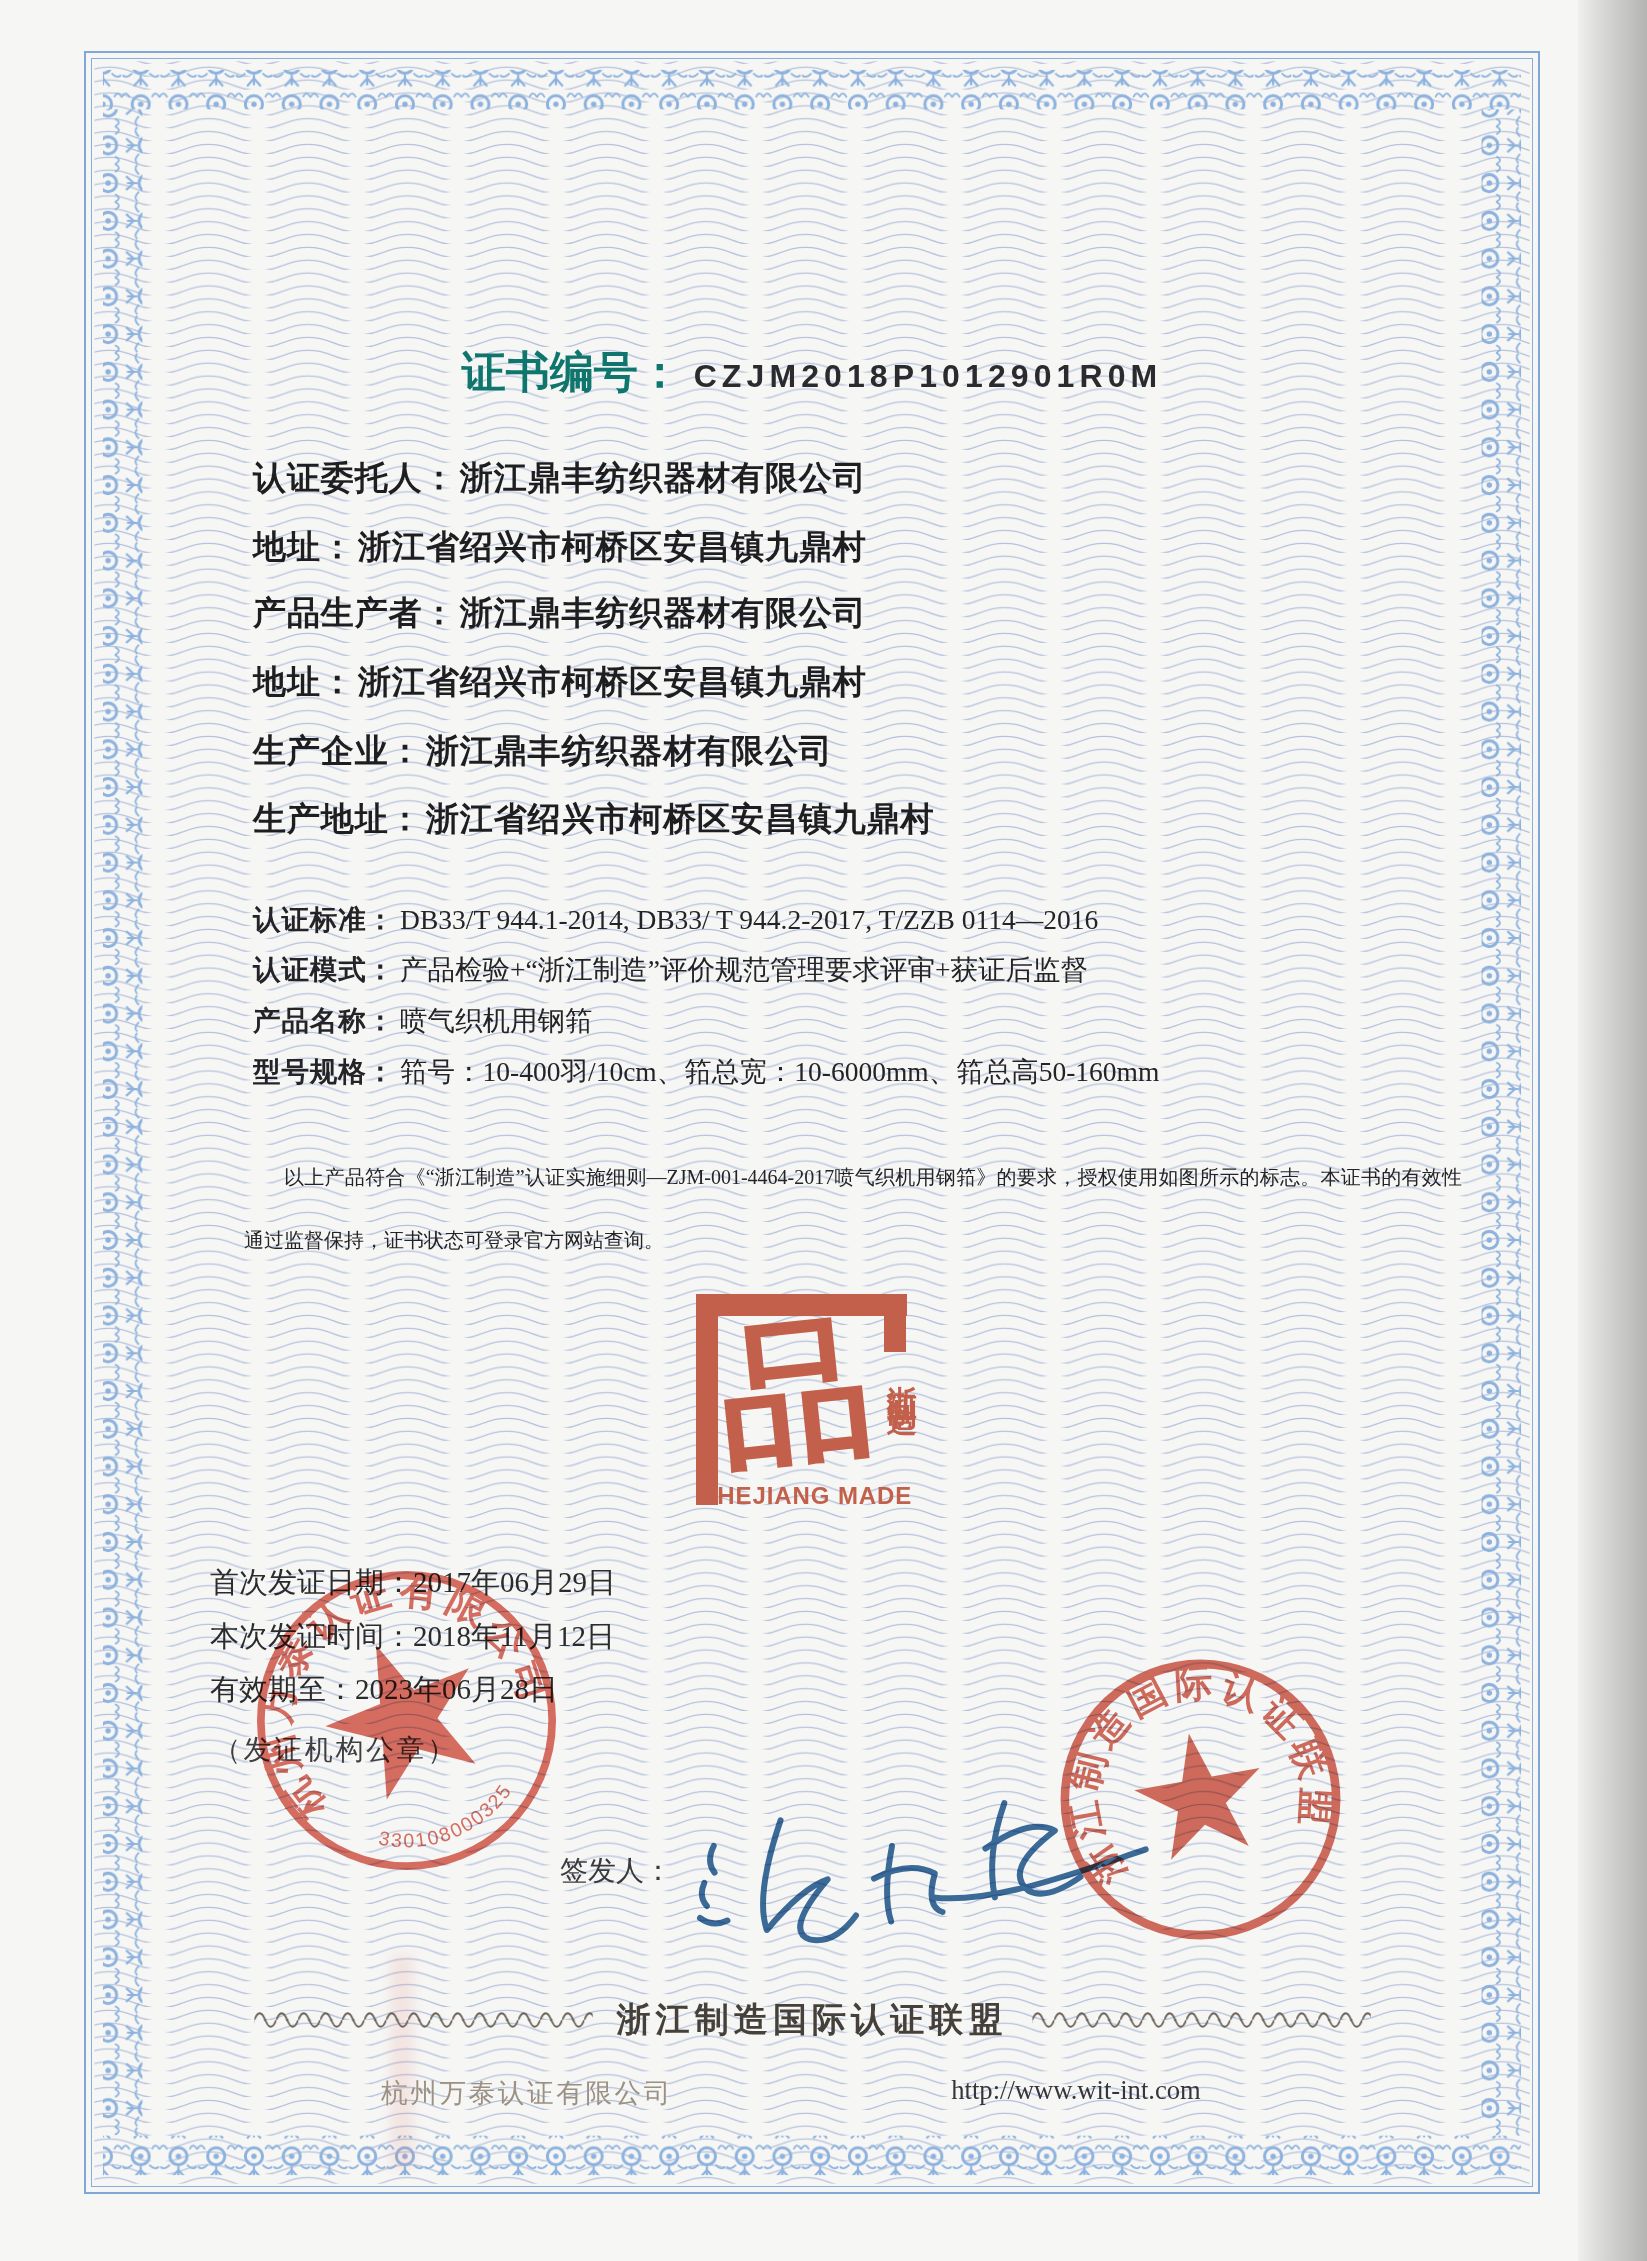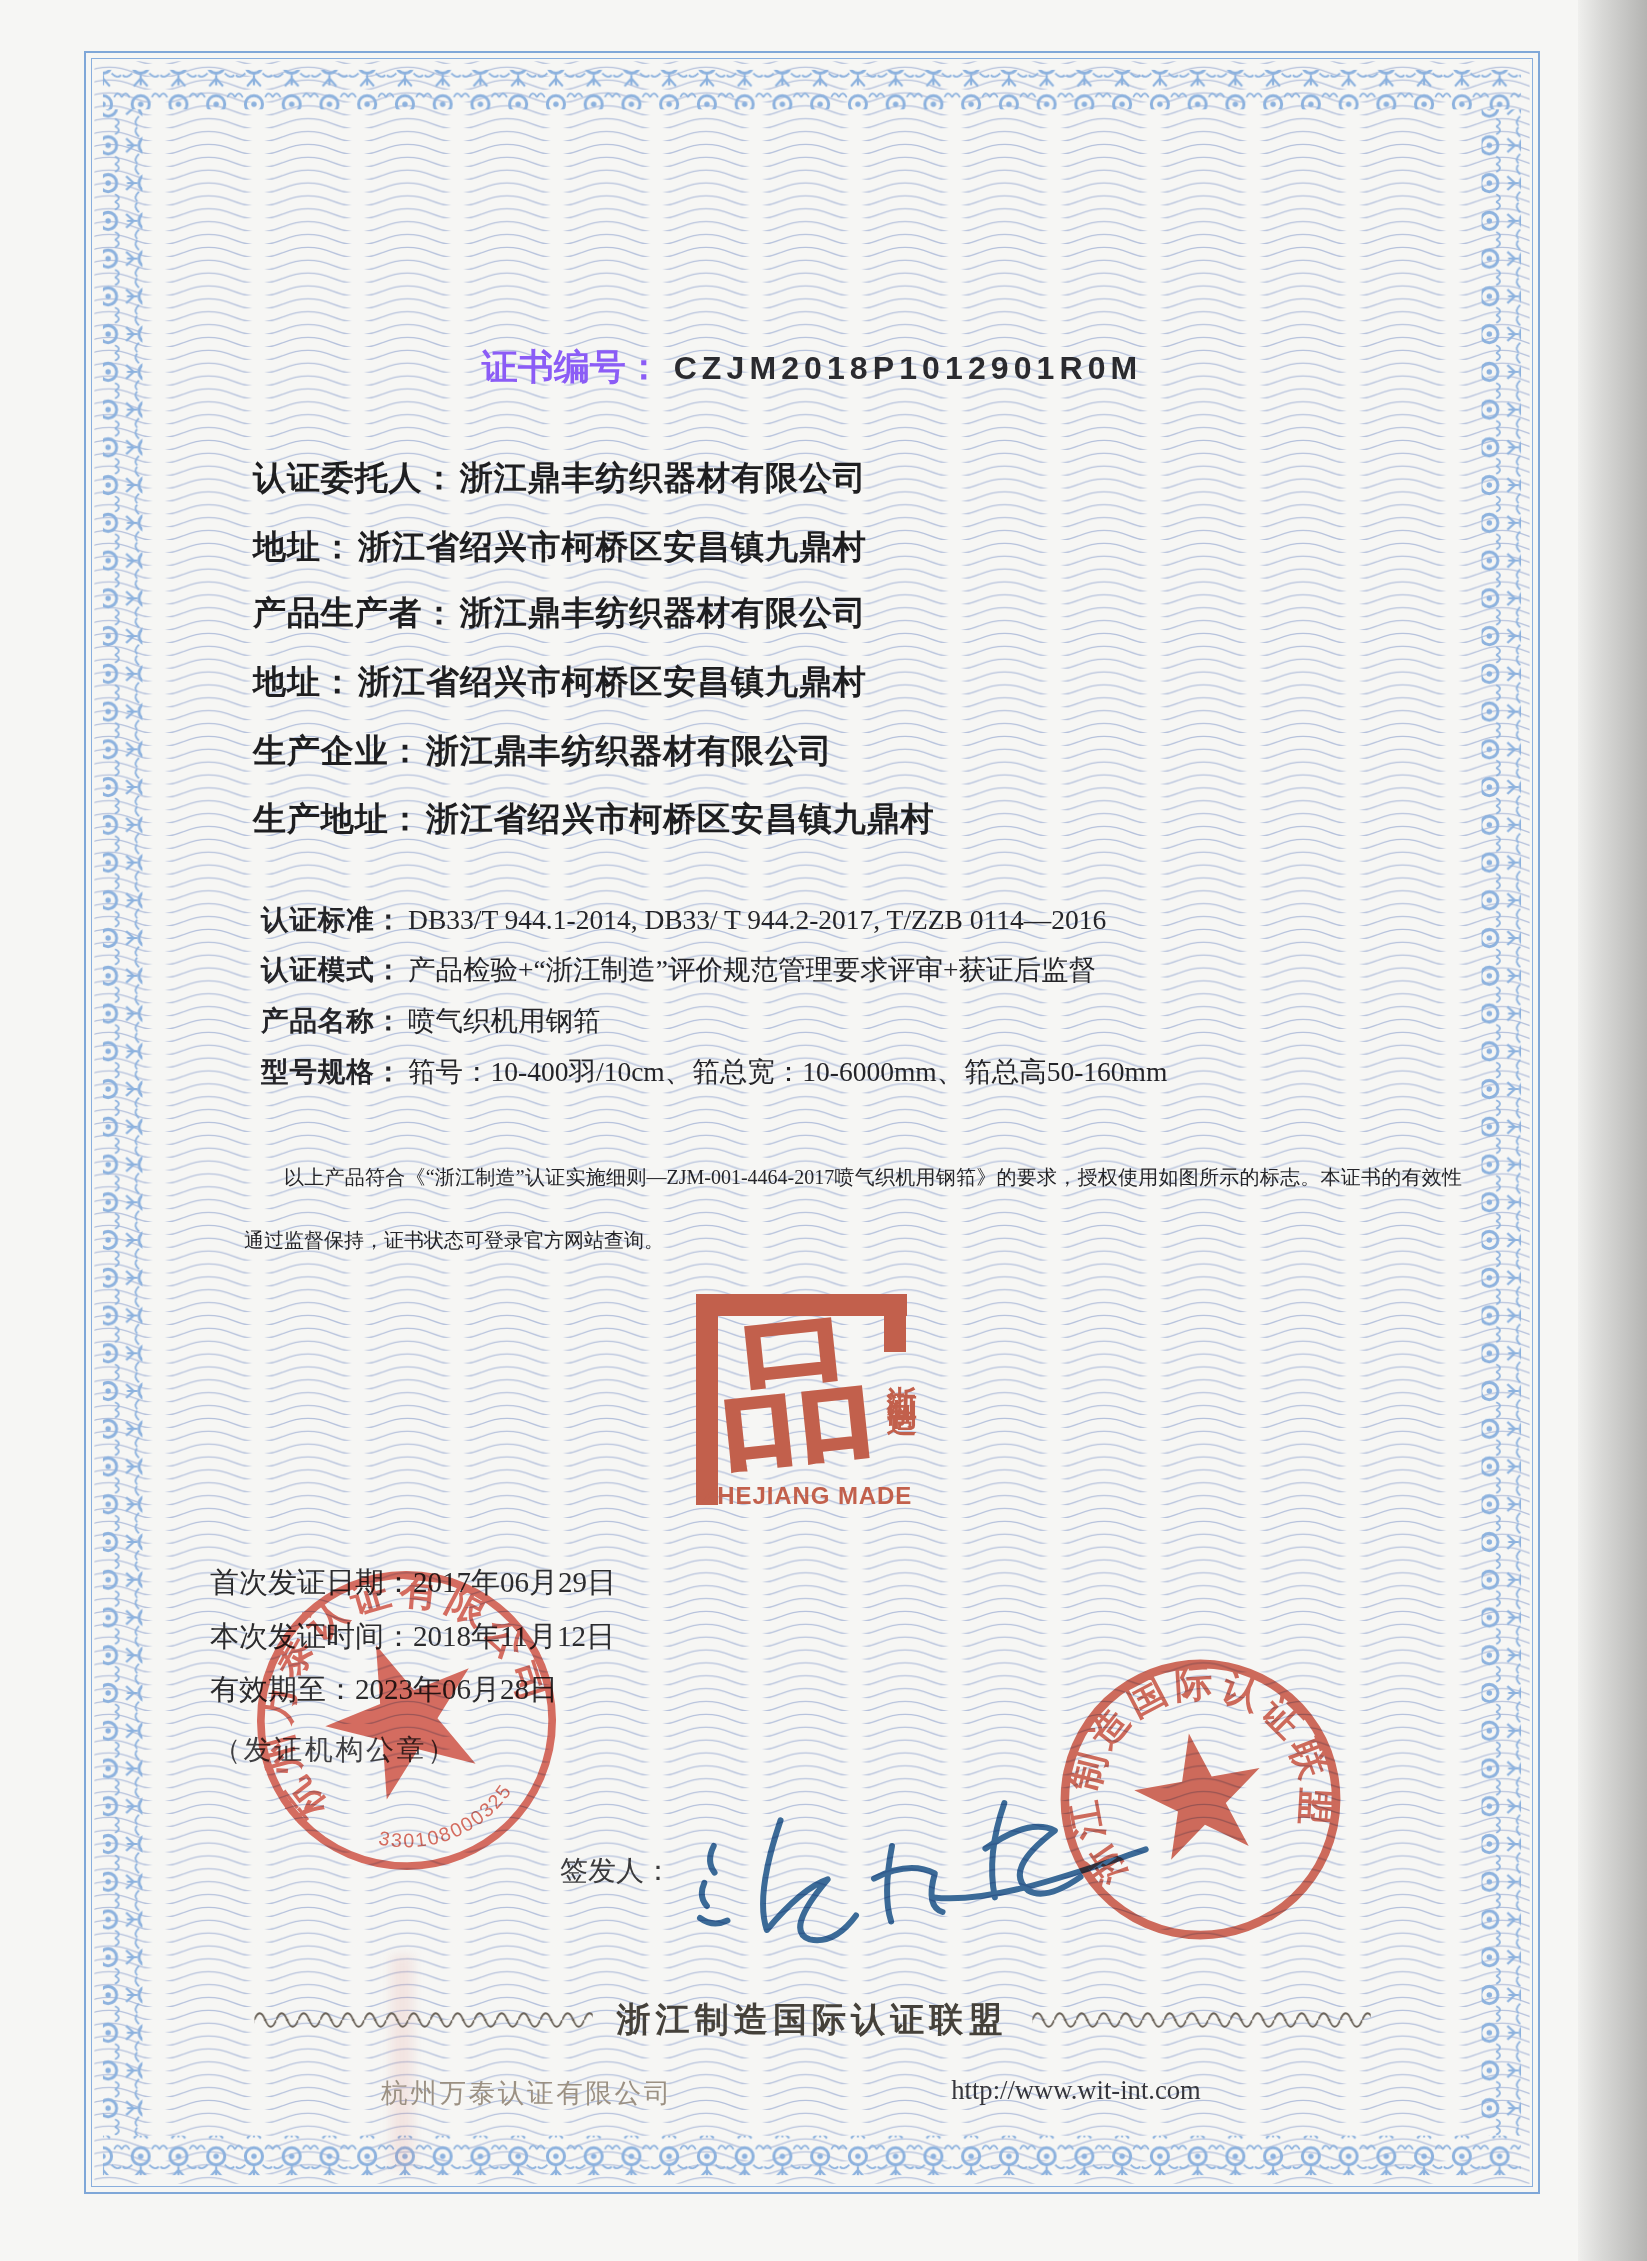--- a/index.html
+++ b/index.html
@@ -24,29 +24,29 @@
   .hei{font-family:"Liberation Sans","DejaVu Sans",sans-serif;font-weight:700;}
   .song{font-family:"Liberation Serif","DejaVu Serif",serif;}
 
   .title{position:absolute;left:0;right:0;top:129px;text-align:center;
     font-family:"DejaVu Serif","Liberation Serif",serif;font-weight:700;
     font-size:100px;letter-spacing:27.5px;color:#5d5547;
     text-shadow:0.9px 0.9px 0 rgba(80,70,55,.35);white-space:nowrap;}
 
   .cert-row{position:absolute;left:0;right:0;top:292px;display:flex;
     justify-content:center;align-items:baseline;gap:12px;white-space:nowrap;}
-  .cert-row .lbl{font-size:36px;color:#8b5cf6;}
+  .cert-row .lbl{font-size:44px;color:#0f766e;}
   .cert-row .val{font-family:"Liberation Sans","DejaVu Sans",sans-serif;
     font-weight:700;font-size:32px;letter-spacing:5.1px;color:#2b2b2f;}
 
   .info-row{position:absolute;left:169px;font-size:33px;letter-spacing:0.9px;
     color:#1e1e20;white-space:nowrap;}
   .info-row .lbl{margin-right:3.4px;}
 
-  .spec-row{position:absolute;left:177px;font-size:27.5px;white-space:nowrap;color:#242428;}
+  .spec-row{position:absolute;left:169px;font-size:27.5px;white-space:nowrap;color:#242428;}
   .spec-row .lbl{letter-spacing:0.9px;margin-right:5.1px;}
   .spec-row .val{font-family:"Liberation Serif","DejaVu Serif",serif;font-weight:400;}
 
   .statement{position:absolute;left:160px;top:1095px;width:1218px;
     font-size:20px;line-height:63px;text-align:justify;text-indent:2em;
     color:#242428;}
 
   
   .logo{position:absolute;left:598px;top:1231px;width:250px;height:250px;}
   .logo .bar{position:absolute;background:#c2604c;}

